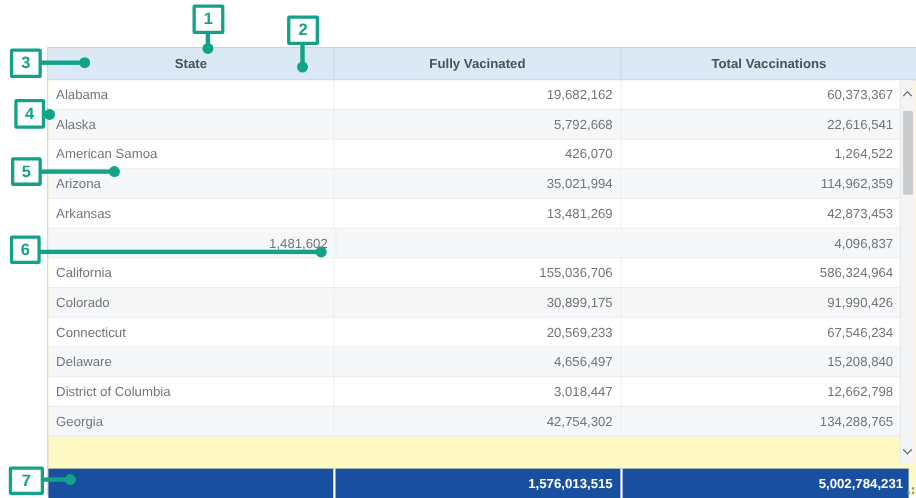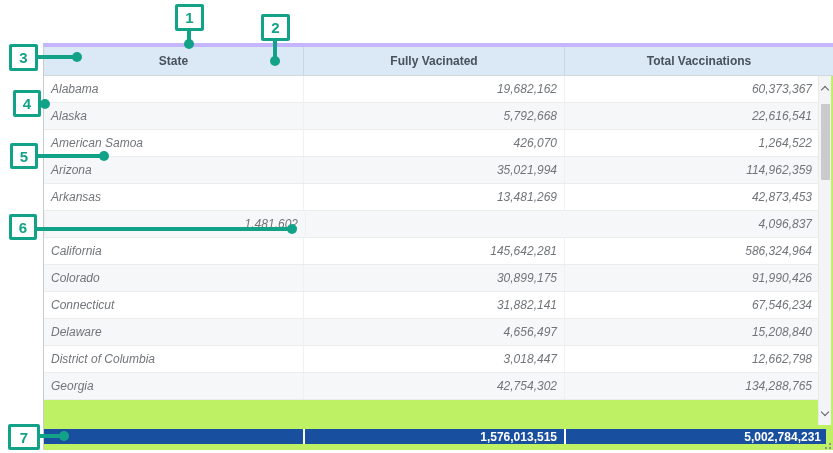--- a/index.html
+++ b/index.html
@@ -3,54 +3,54 @@
 <meta charset="utf-8">
 <style>
   html,body{margin:0;padding:0;background:#ffffff;}
   .stage{
     position:relative;width:833px;height:453px;background:#ffffff;overflow:hidden;
     font-family:"Liberation Sans", sans-serif;
   }
   
   .table-widget{
     position:absolute;left:43px;top:43px;width:790px;height:407px;
-    border-top:4px solid #c4b5fd;border-left:1px solid #c9cdd0;box-sizing:border-box;
-    background:#bef264;
+    border-top:1px solid #c4b5fd;border-left:1px solid #c9cdd0;box-sizing:border-box;
+    background:#fef9c3;
   }
   .thead{display:flex;height:29px;background:#dbe9f6;border-bottom:1px solid #d2d8dd;box-sizing:border-box;}
   .th{
     font-size:12px;font-weight:bold;color:#46525c;display:flex;align-items:center;justify-content:center;
     box-sizing:border-box;
   }
   .th.c1{width:259px;}
   .th.c2{width:261px;border-left:1px solid #c6d7e7;}
   .th.c3{flex:1;border-left:1px solid #c6d7e7;}
   .tbody{position:relative;height:351px;}
-  .rows{width:775px;font-style:italic;}
+  .rows{width:775px;}
   .tr{display:flex;height:27px;border-bottom:1px solid #eaecee;box-sizing:border-box;background:#ffffff;}
   .tr:nth-child(even){background:#f6f7f8;}
   .td{font-size:12px;color:#717579;display:flex;align-items:center;box-sizing:border-box;white-space:nowrap;}
   .td.c1{width:259px;padding-left:7px;}
   .td.c2{width:261px;justify-content:flex-end;padding-right:7px;border-left:1px solid #eef0f2;}
   .td.c3{flex:1;justify-content:flex-end;padding-right:7px;border-left:1px solid #eef0f2;}
   
   .vscroll{
     position:absolute;top:0;right:2px;width:13px;height:349px;background:#f3f4f5;
     border-left:1px solid #e9eaeb;box-sizing:border-box;
   }
   .sb-btn{position:absolute;left:0;width:100%;height:16px;display:flex;align-items:center;justify-content:center;}
   .sb-btn.up{top:4px;}
   .sb-btn.down{bottom:4px;}
   .chev{width:6px;height:6px;border-right:1.6px solid #5c6063;border-bottom:1.6px solid #5c6063;box-sizing:border-box;}
   .chev.up{transform:rotate(-135deg);margin-top:3px;}
   .chev.down{transform:rotate(45deg);margin-bottom:3px;}
   .sb-thumb{position:absolute;left:2px;top:28px;width:9px;height:76px;background:#c9cbcd;border-radius:1px;}
   
   .total-row{
-    position:absolute;left:0;top:382px;width:782px;height:15px;background:#18509f;display:flex;
+    position:absolute;left:0;top:382px;width:782px;height:28px;background:#18509f;display:flex;
   }
   .total-cell{
     font-size:12px;font-weight:bold;color:#ffffff;display:flex;align-items:center;box-sizing:border-box;white-space:nowrap;
   }
   .total-cell.c1{width:259px;}
   .total-cell.c2{width:261px;justify-content:flex-end;padding-right:7px;border-left:2px solid #ffffff;}
   .total-cell.c3{flex:1;justify-content:flex-end;padding-right:5px;border-left:2px solid #ffffff;}
   
   .grip{position:absolute;right:2px;bottom:-1px;width:8px;height:8px;}
   .grip-dot{
@@ -105,31 +105,31 @@
           <div class="td c1">Arkansas</div>
           <div class="td c2">13,481,269</div>
           <div class="td c3">42,873,453</div>
         </div>
         <div class="tr">
           <div class="td c2">1,481,602</div>
           <div class="td c3">4,096,837</div>
         </div>
         <div class="tr">
           <div class="td c1">California</div>
-          <div class="td c2">145,642,281</div>
+          <div class="td c2">155,036,706</div>
           <div class="td c3">586,324,964</div>
         </div>
         <div class="tr">
           <div class="td c1">Colorado</div>
           <div class="td c2">30,899,175</div>
           <div class="td c3">91,990,426</div>
         </div>
         <div class="tr">
           <div class="td c1">Connecticut</div>
-          <div class="td c2">31,882,141</div>
+          <div class="td c2">20,569,233</div>
           <div class="td c3">67,546,234</div>
         </div>
         <div class="tr">
           <div class="td c1">Delaware</div>
           <div class="td c2">4,656,497</div>
           <div class="td c3">15,208,840</div>
         </div>
         <div class="tr">
           <div class="td c1">District of Columbia</div>
           <div class="td c2">3,018,447</div>

